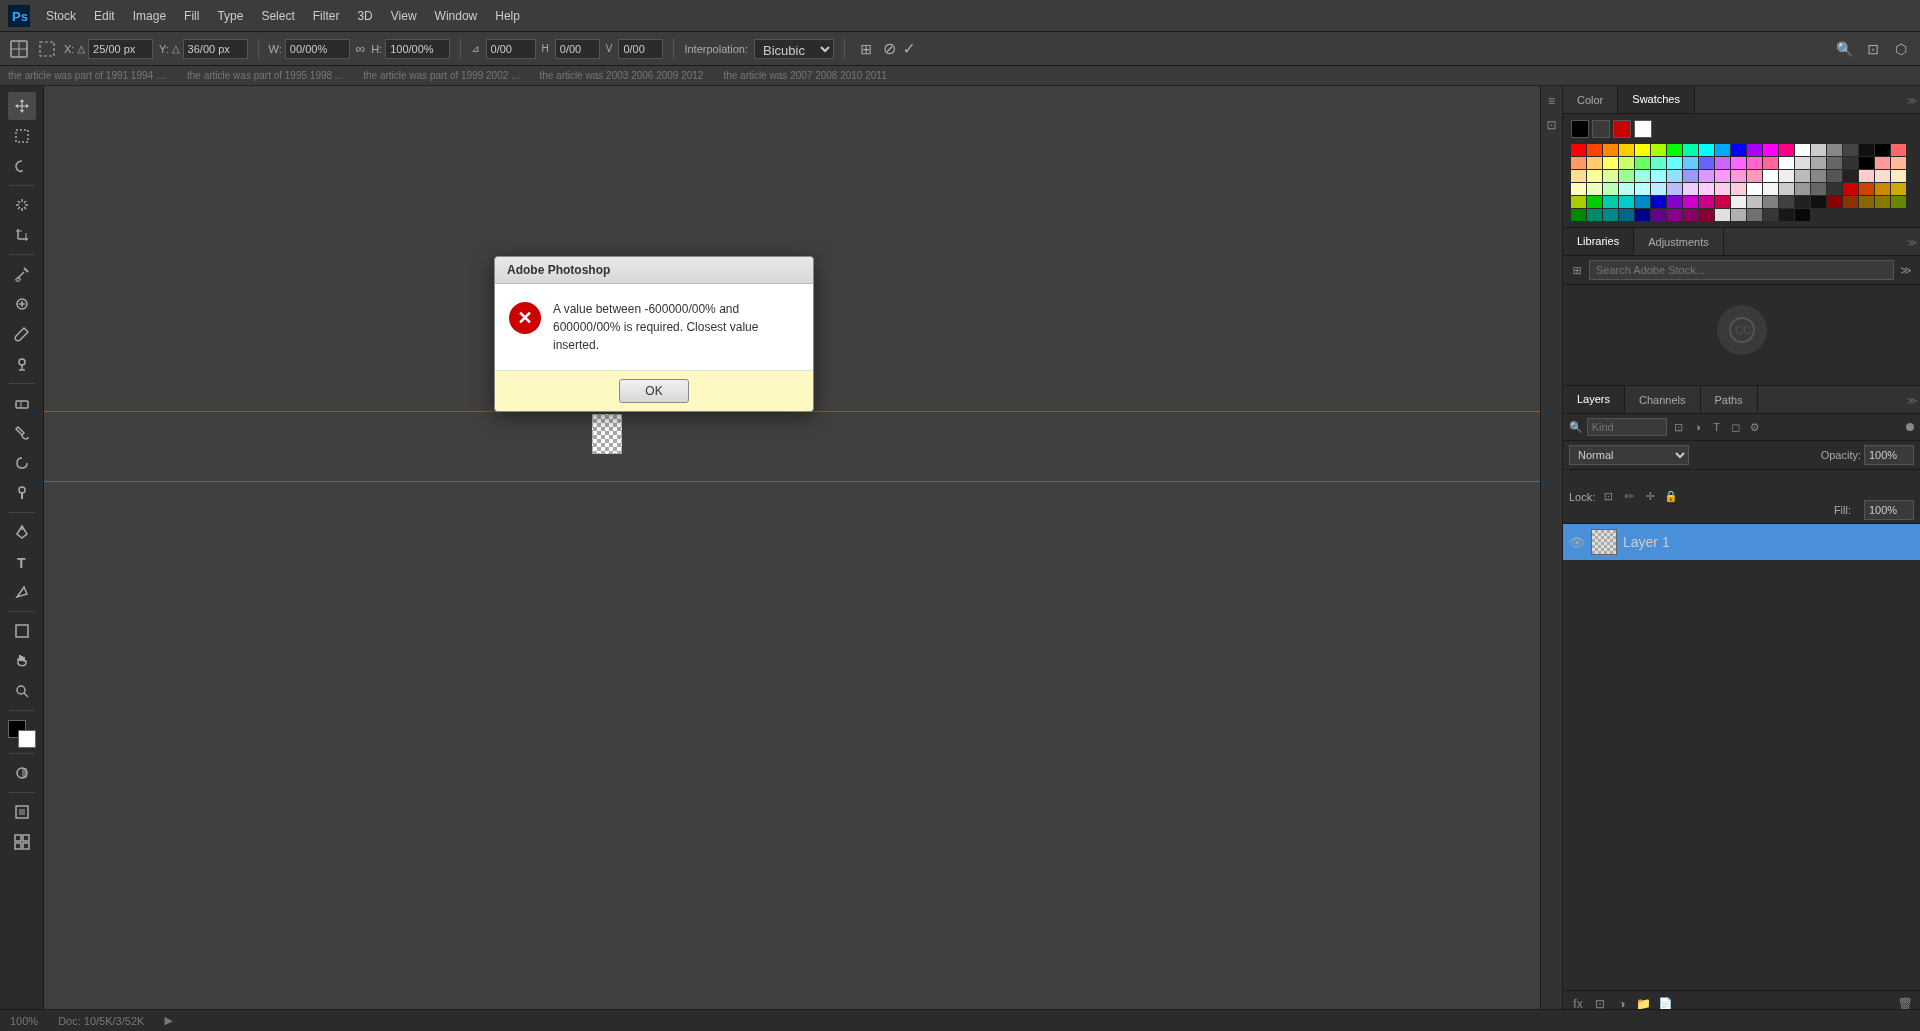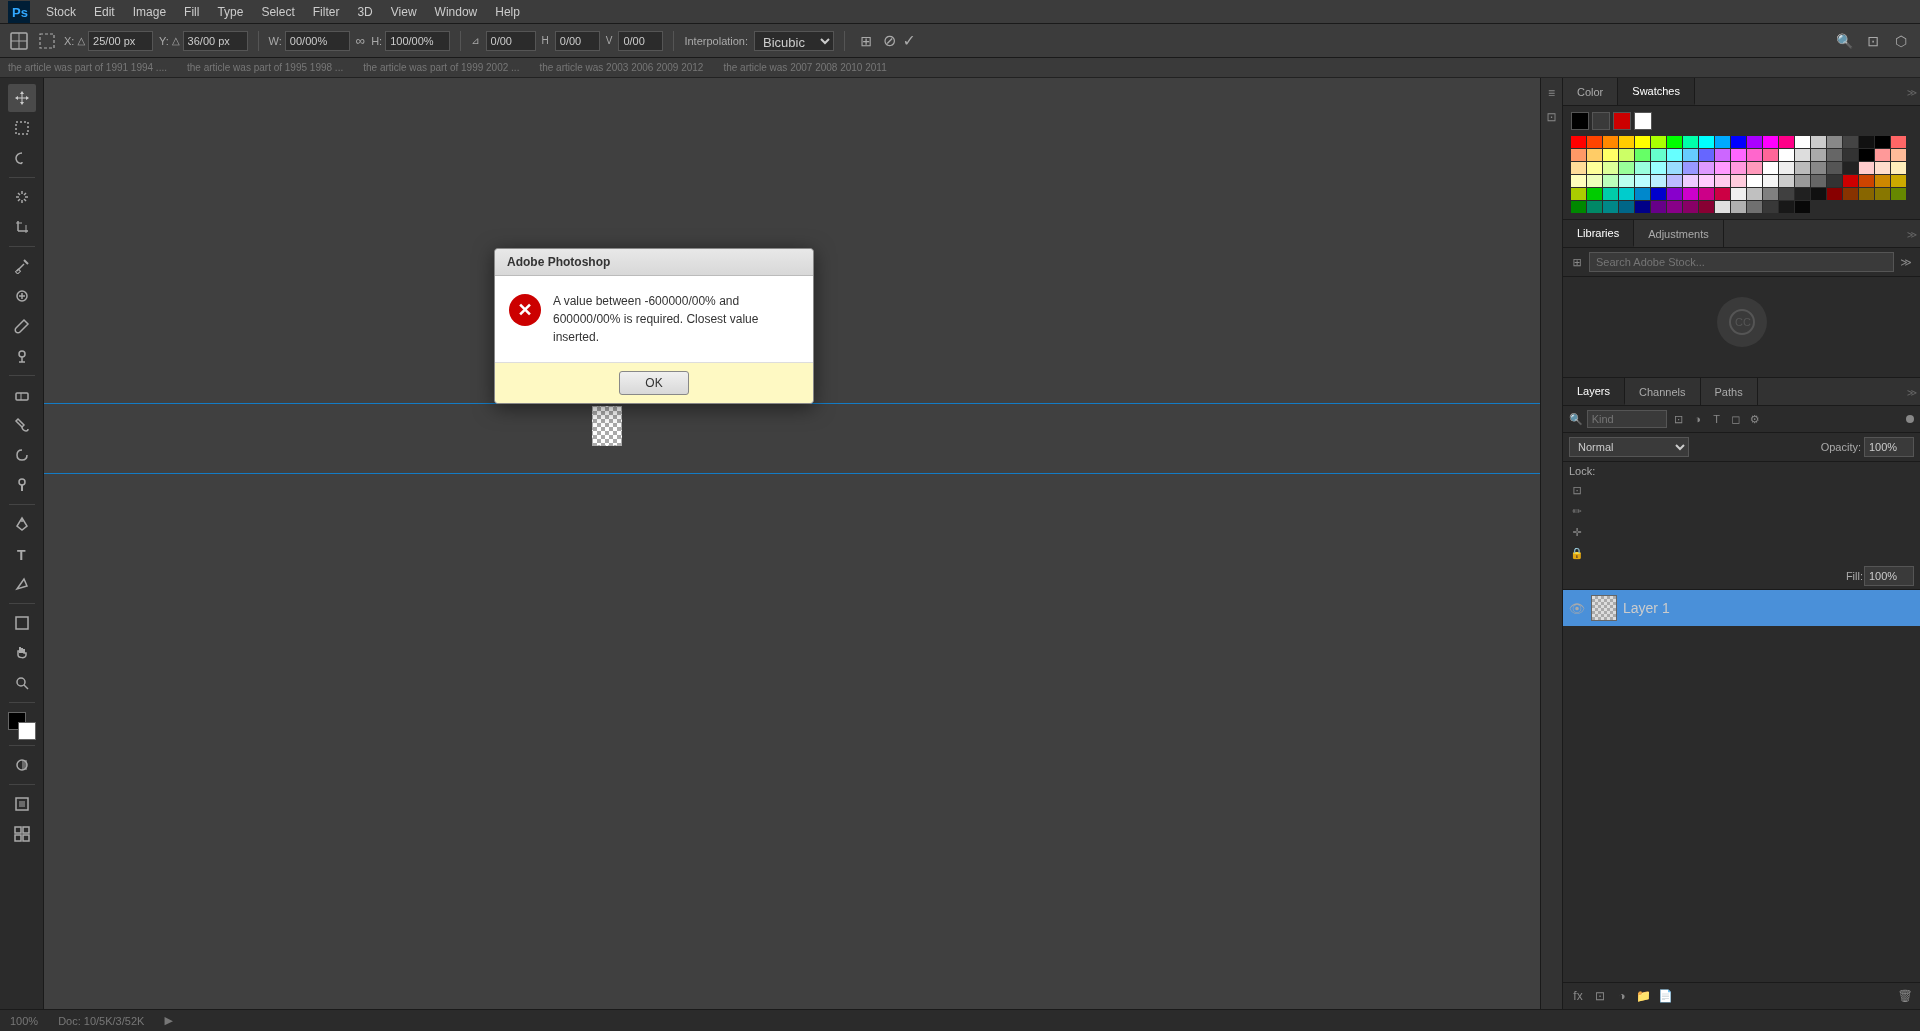--- a/index.html
+++ b/index.html
@@ -10,21 +10,21 @@
       font-family: 'Arial', sans-serif;
       font-size: 12px;
       color: #ccc;
       overflow: hidden;
       user-select: none;
     }
 
     
     #menu-bar {
       width: 100%;
-      height: 24px;
+      height: 32px;
       background: #3c3c3c;
       display: flex;
       align-items: center;
       padding: 0 8px;
       gap: 2px;
       border-bottom: 1px solid #1a1a1a;
     }
     .menu-logo {
       width: 22px;
       height: 22px;
@@ -376,35 +376,34 @@
       background: #3a3a3a;
       border: 1px solid #555;
       color: #ccc;
       font-size: 11px;
       padding: 2px 4px;
       height: 20px;
       width: 50px;
     }
     #layers-lock-bar {
       display: flex;
-      align-items: flex-start;
+      align-items: center;
       padding: 3px 6px;
       gap: 5px;
       border-bottom: 1px solid #1a1a1a;
       flex-shrink: 0;
-      flex-direction: column;
     }
     .lock-label { font-size: 11px; color: #aaa; }
     .lock-icon {
       width: 16px; height: 16px;
       display: flex; align-items: center; justify-content: center;
       color: #888; font-size: 11px; cursor: pointer;
     }
     .fill-group {
-      display: flex; align-items: center; gap: 1px; margin-left: auto;
+      display: flex; align-items: center; gap: 13px; margin-left: auto; margin-top: 27px;
     }
     .fill-label { font-size: 11px; color: #aaa; }
     .fill-input {
       background: #3a3a3a;
       border: 1px solid #555;
       color: #ccc;
       font-size: 11px;
       padding: 2px 4px;
       height: 20px;
       width: 50px;

